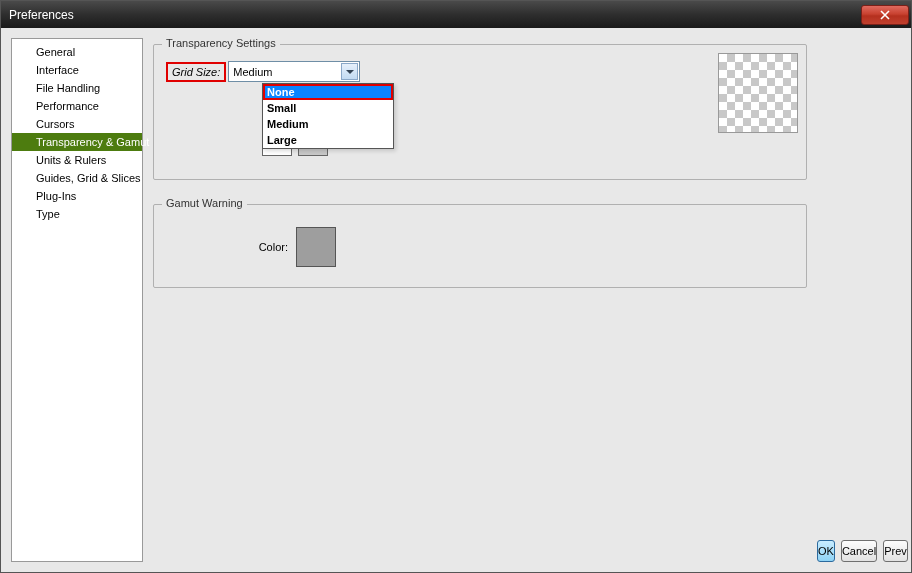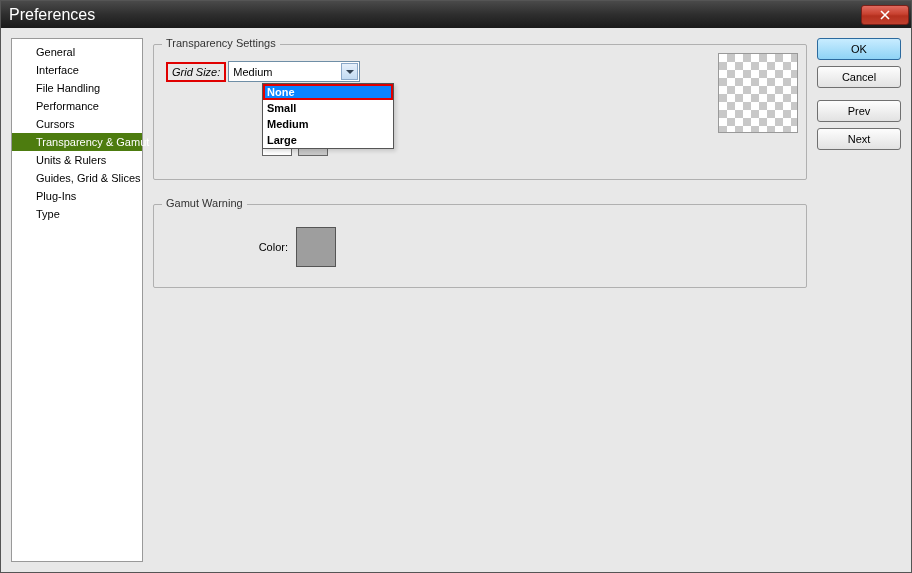--- a/index.html
+++ b/index.html
@@ -23,21 +23,21 @@
   height: 27px;
   background: linear-gradient(to bottom, #4a4a4a 0%, #2e2e2e 50%, #1a1a1a 100%);
   color: #fff;
   display: flex;
   align-items: center;
   padding-left: 8px;
   position: relative;
 }
 .titlebar .title {
   flex: 1;
-  font-size: 16px;
+  font-size: 12px;
 }
 .close-btn {
   width: 48px;
   height: 20px;
   margin-right: 2px;
   background: linear-gradient(to bottom, #e06a5f 0%, #c8412f 45%, #b5301e 55%, #c0402e 100%);
   border: 1px solid #7a2018;
   border-radius: 3px;
   display: flex;
   align-items: center;
@@ -227,22 +227,23 @@
 }
 .flyout-btn::after {
   content: "";
   border-top: 4px solid transparent;
   border-bottom: 4px solid transparent;
   border-left: 4px solid #333;
 }
 .rightcol {
   width: 84px;
   display: flex;
-  flex-direction: column;
+  flex-direction: row;
   gap: 6px;
+  align-items: flex-end;
 }
 .btn {
   height: 22px;
   background: linear-gradient(to bottom, #fdfdfd, #e2e2e2);
   border: 1px solid #707070;
   border-radius: 3px;
   cursor: pointer;
   font-size: 11px;
 }
 .btn.primary {

